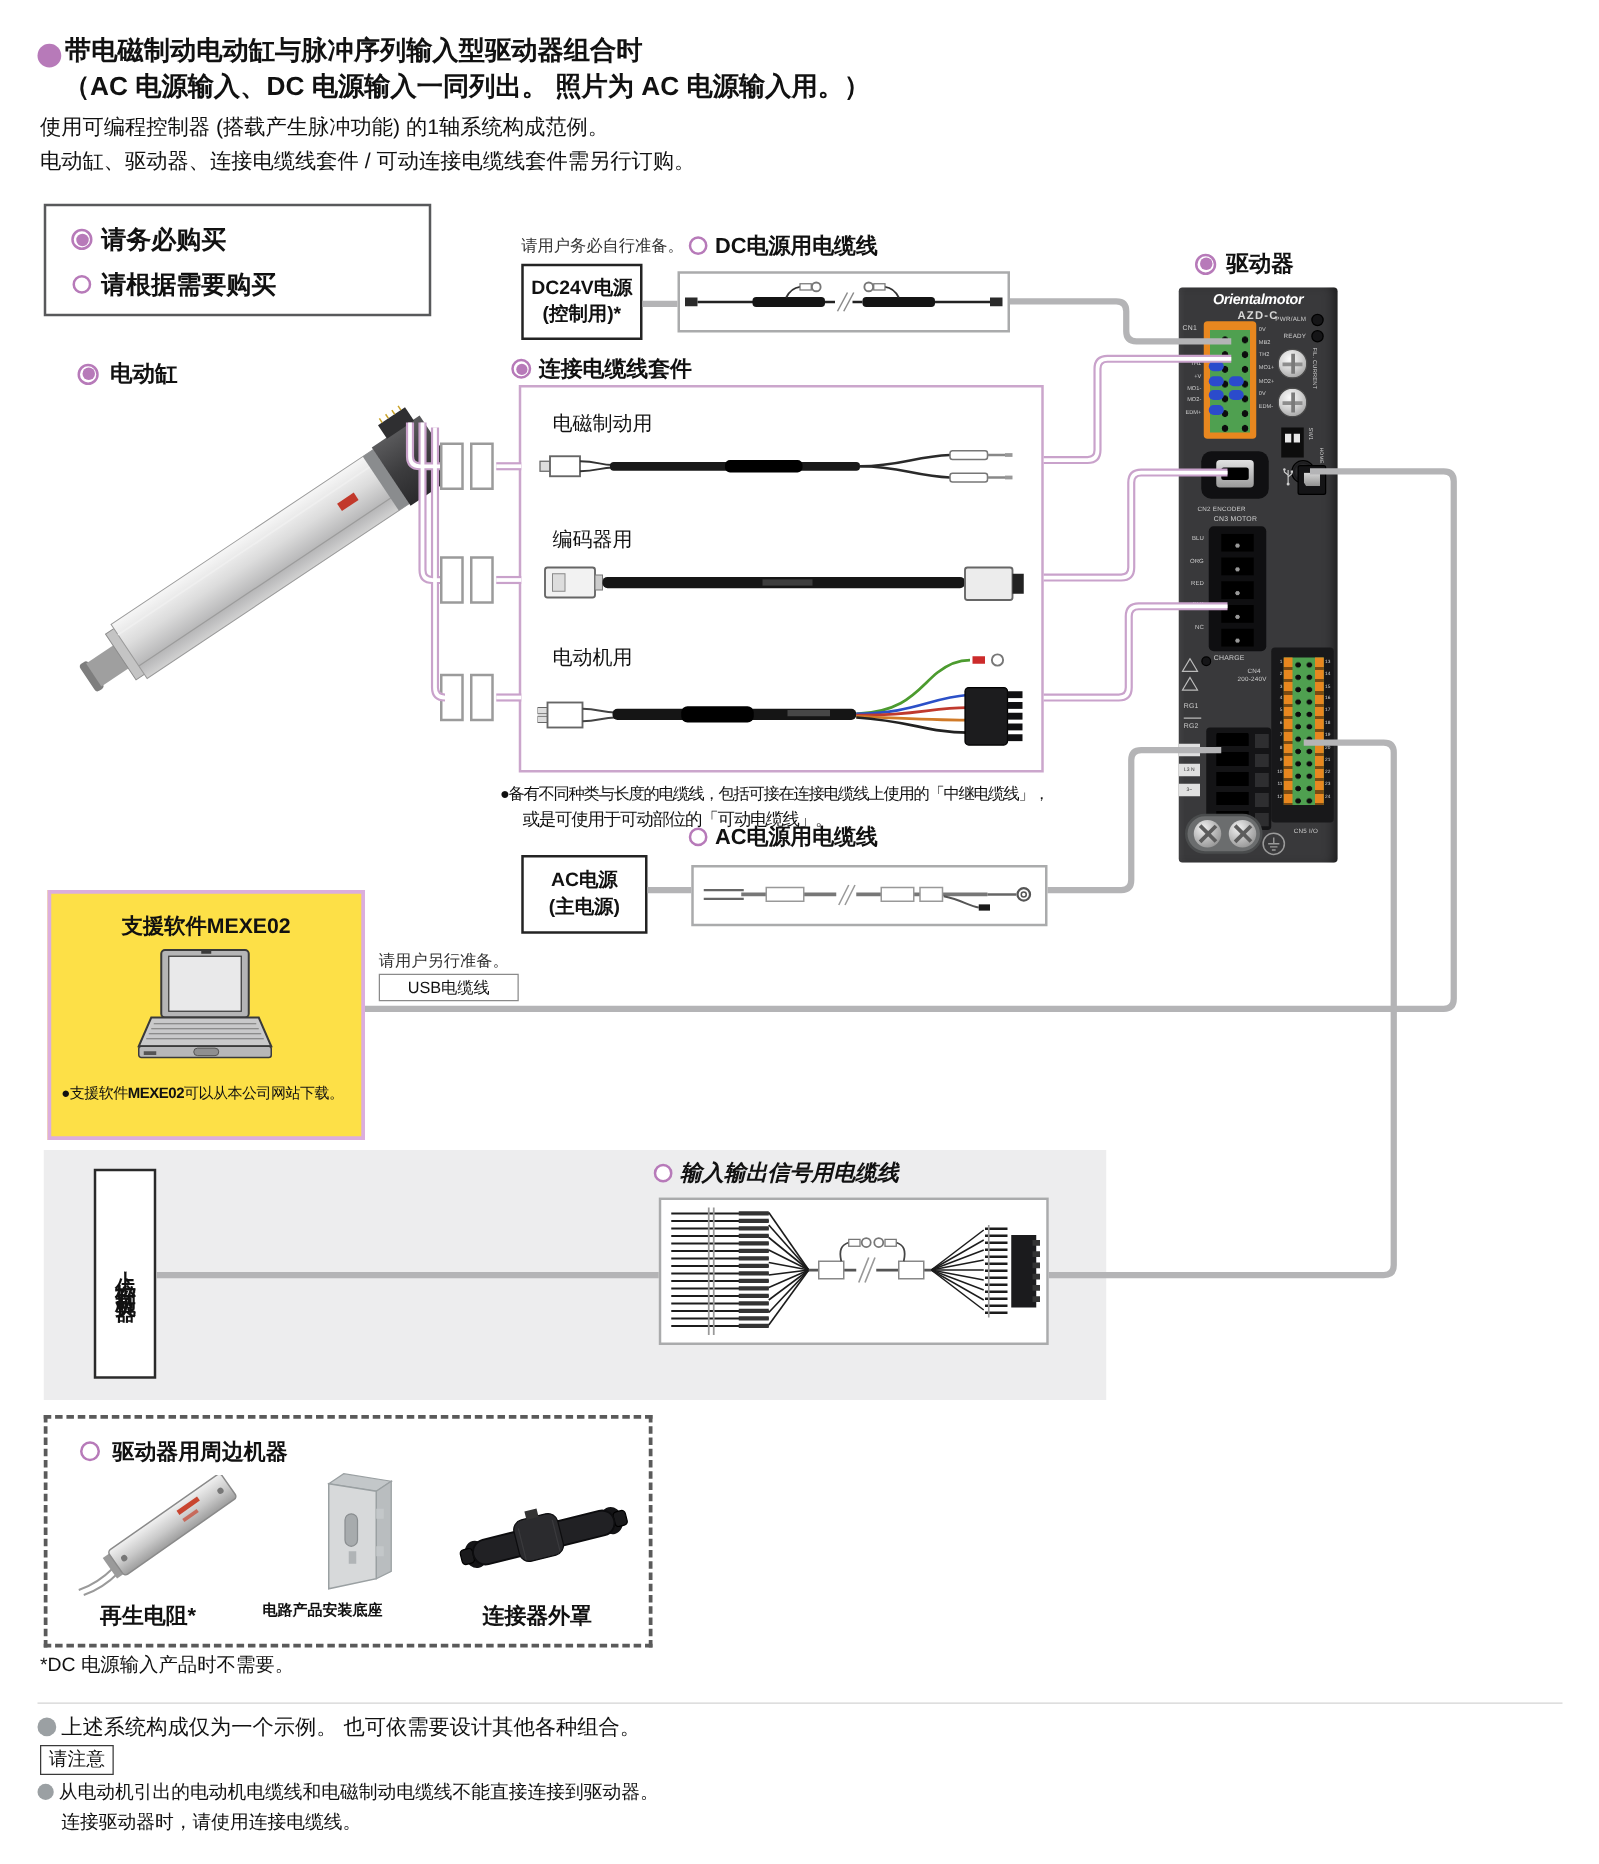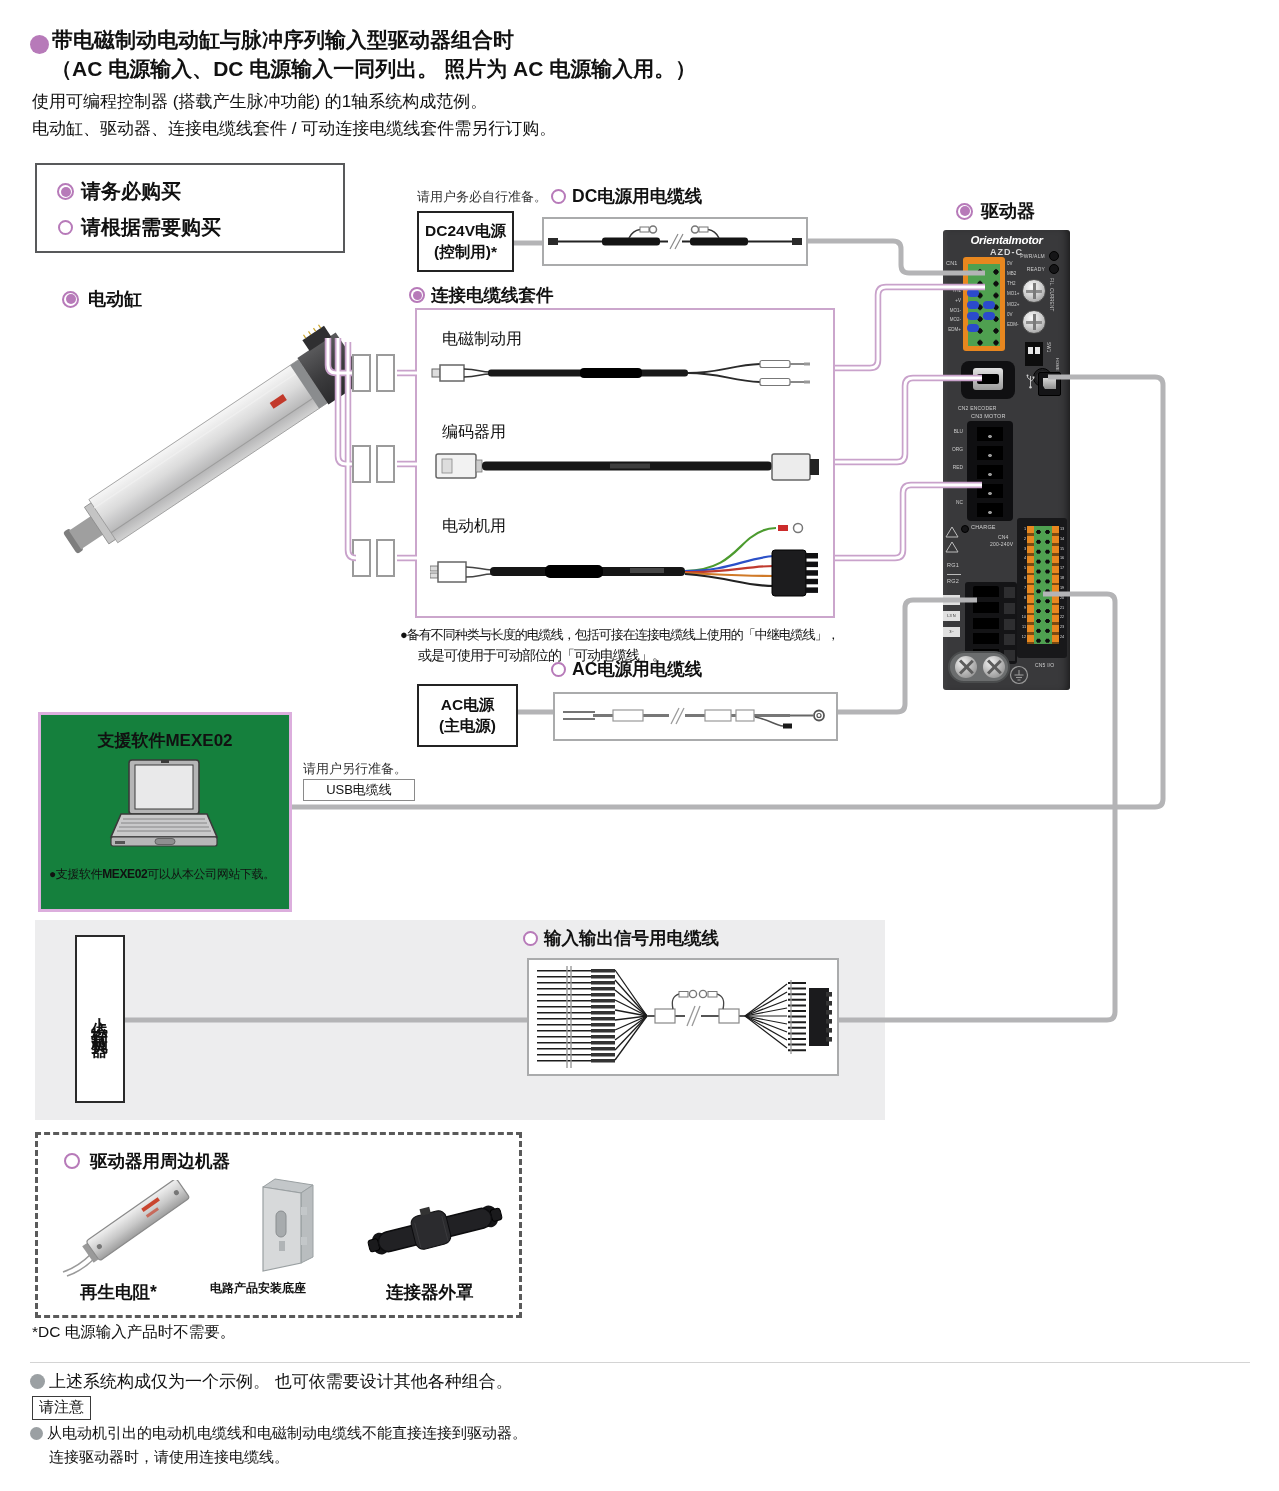--- a/index.html
+++ b/index.html
@@ -389,21 +389,21 @@
       <rect x="150" y="16" width="26" height="11" fill="#fff" stroke="#999" stroke-width="1.2"></rect>
       <rect x="181" y="16" width="18" height="11" fill="#fff" stroke="#999" stroke-width="1.2"></rect>
       <path d="M200,23 C215,26 220,31 228,32" fill="none" stroke="#555" stroke-width="1.5"></path>
       <rect x="228" y="29.5" width="9" height="5" fill="#1a1a1a"></rect>
       <line x1="235" y1="21.5" x2="258" y2="21.5" stroke="#666" stroke-width="2"></line>
       <circle cx="264" cy="21.5" r="5" fill="#fff" stroke="#555" stroke-width="1.8"></circle>
       <circle cx="264" cy="21.5" r="2" fill="none" stroke="#555" stroke-width="1.2"></circle>
     </svg>
   </div>
 
-  <div class="abs" style="left:38px;top:712px;width:254px;height:200px;border:3px solid #dcaedd;box-sizing:border-box;background:#15803d;">
+  <div class="abs" style="left:38px;top:712px;width:254px;height:200px;border:3px solid #dcaedd;box-sizing:border-box;background:#fde047;">
     <div style="text-align:center;margin-top:14px;font-weight:bold;font-size:17px;">支援软件MEXE02</div>
     <svg class="abs" style="left:68px;top:42px;" width="112" height="98" viewBox="0 0 112 98">
       <rect x="20" y="3" width="70" height="54" rx="3" fill="#b5b5b6" stroke="#3a3a3a" stroke-width="1.6"></rect>
       <rect x="26" y="8" width="58" height="44" fill="#e9e9ea" stroke="#3a3a3a"></rect>
       <rect x="52" y="3" width="8" height="3" fill="#3a3a3a"></rect>
       <polygon points="12,57 98,57 108,80 2,80" fill="#c9c9ca" stroke="#3a3a3a" stroke-width="1.6"></polygon>
       <g stroke="#777" stroke-width="0.8">
           <line x1="14" y1="62" x2="96" y2="62"></line>
           <line x1="12" y1="66" x2="98" y2="66"></line>
           <line x1="10" y1="70" x2="100" y2="70"></line>
@@ -417,21 +417,21 @@
       <span>●支援软件</span><span class="b">MEXE02</span><span>可以从本公司网站下载。</span>
     </div>
   </div>
   <div class="abs note-sm" style="left:303px;top:760px;">请用户另行准备。</div>
   <div class="abs" style="left:303px;top:779px;width:112px;height:22px;border:1.5px solid #8a8a8a;box-sizing:border-box;text-align:center;font-size:13px;line-height:19px;background:#fff;">USB电缆线</div>
 
   <div class="abs" style="left:35px;top:920px;width:850px;height:200px;background:#ededee;"></div>
   <div class="abs" style="left:75px;top:935px;width:50px;height:168px;background:#fff;border:2px solid #2a2a2a;box-sizing:border-box;display:flex;align-items:center;justify-content:center;">
     <span style="writing-mode:vertical-rl;text-orientation:upright;font-weight:bold;font-size:16.5px;letter-spacing:5px;">上位控制机器</span>
   </div>
-  <div class="abs row sec-label" style="left:523px;top:926px;">
+  <div class="abs row sec-label" style="left:523px;top:926px;font-style:italic;">
     <span class="sym sym-opt"></span>
     <span>输入输出信号用电缆线</span>
   </div>
   <div class="abs white-box" style="left:527px;top:958px;width:312px;height:118px;box-sizing:border-box;">
     <svg width="308" height="114" viewBox="0 0 308 114">
       <line x1="47" y1="10" x2="47" y2="104" stroke="#1c1c1c" stroke-width="78" stroke-dasharray="1.6 4.4"></line>
       <line x1="74" y1="9" x2="74" y2="105" stroke="#333" stroke-width="24" stroke-dasharray="3.4 2.6"></line>
       <line x1="38" y1="6" x2="38" y2="108" stroke="#999" stroke-width="1.4"></line>
       <line x1="42" y1="6" x2="42" y2="108" stroke="#999" stroke-width="1.4"></line>
       <g stroke="#1c1c1c" stroke-width="1.3">

